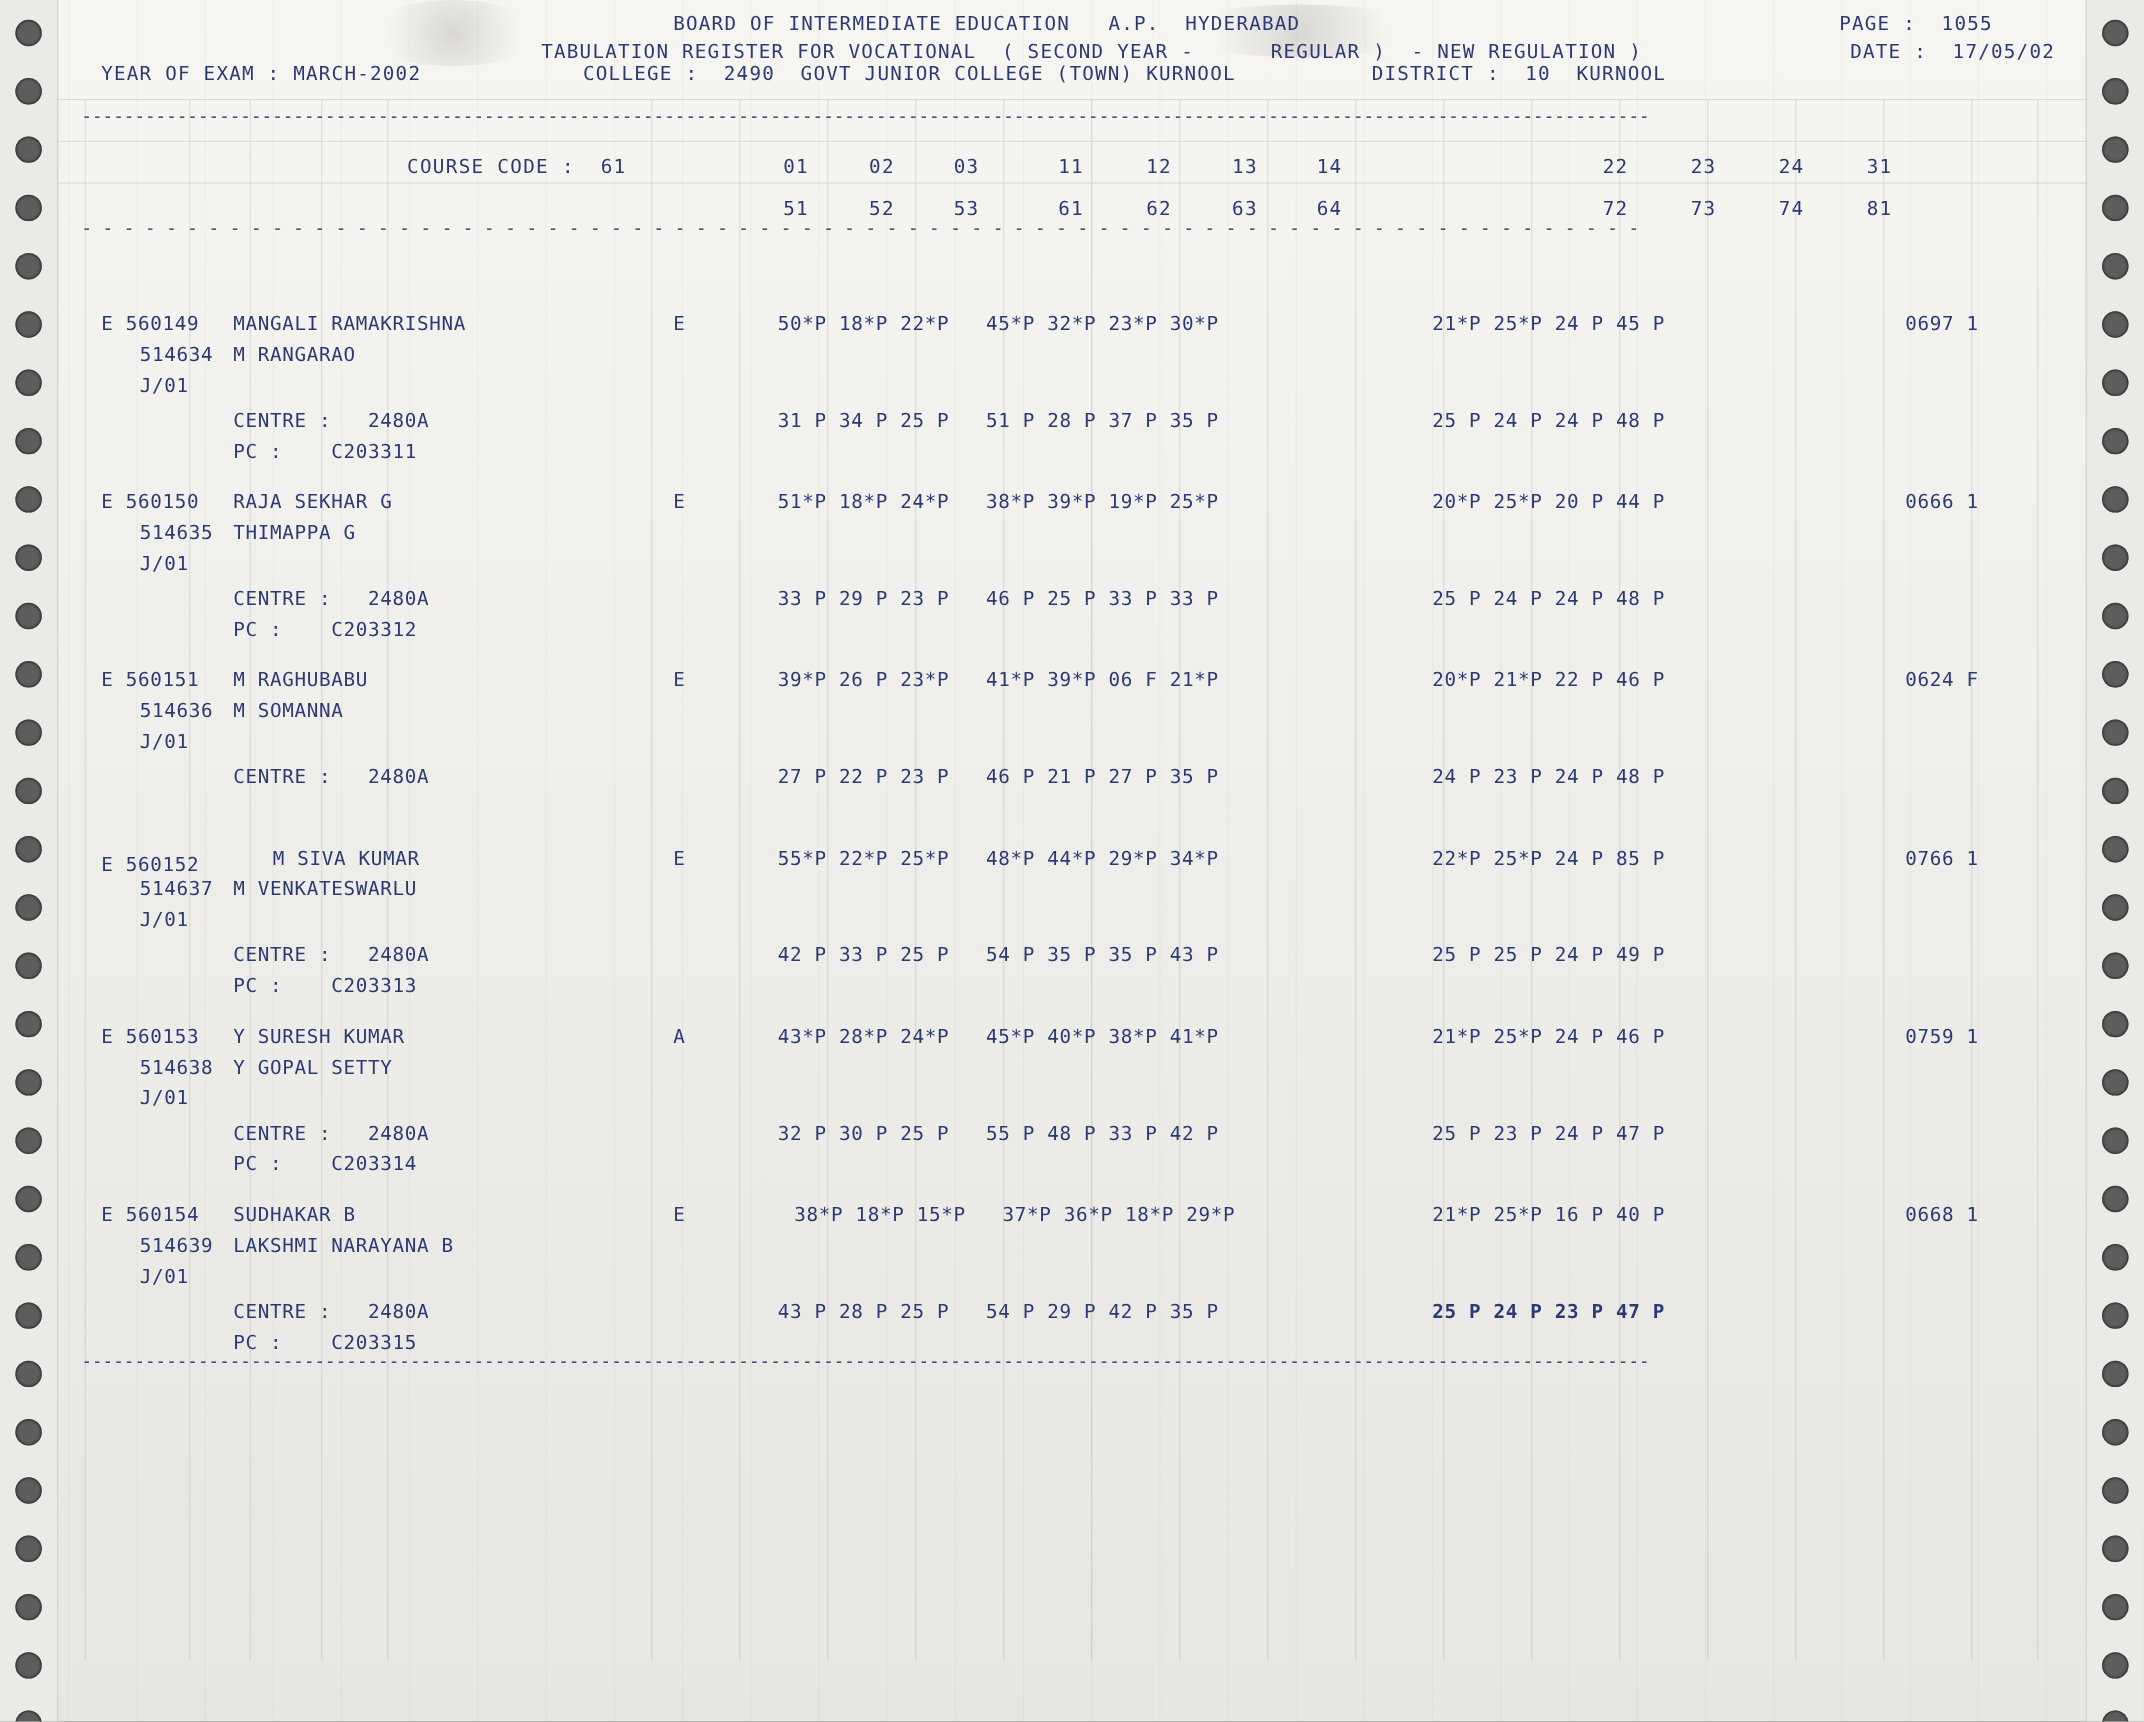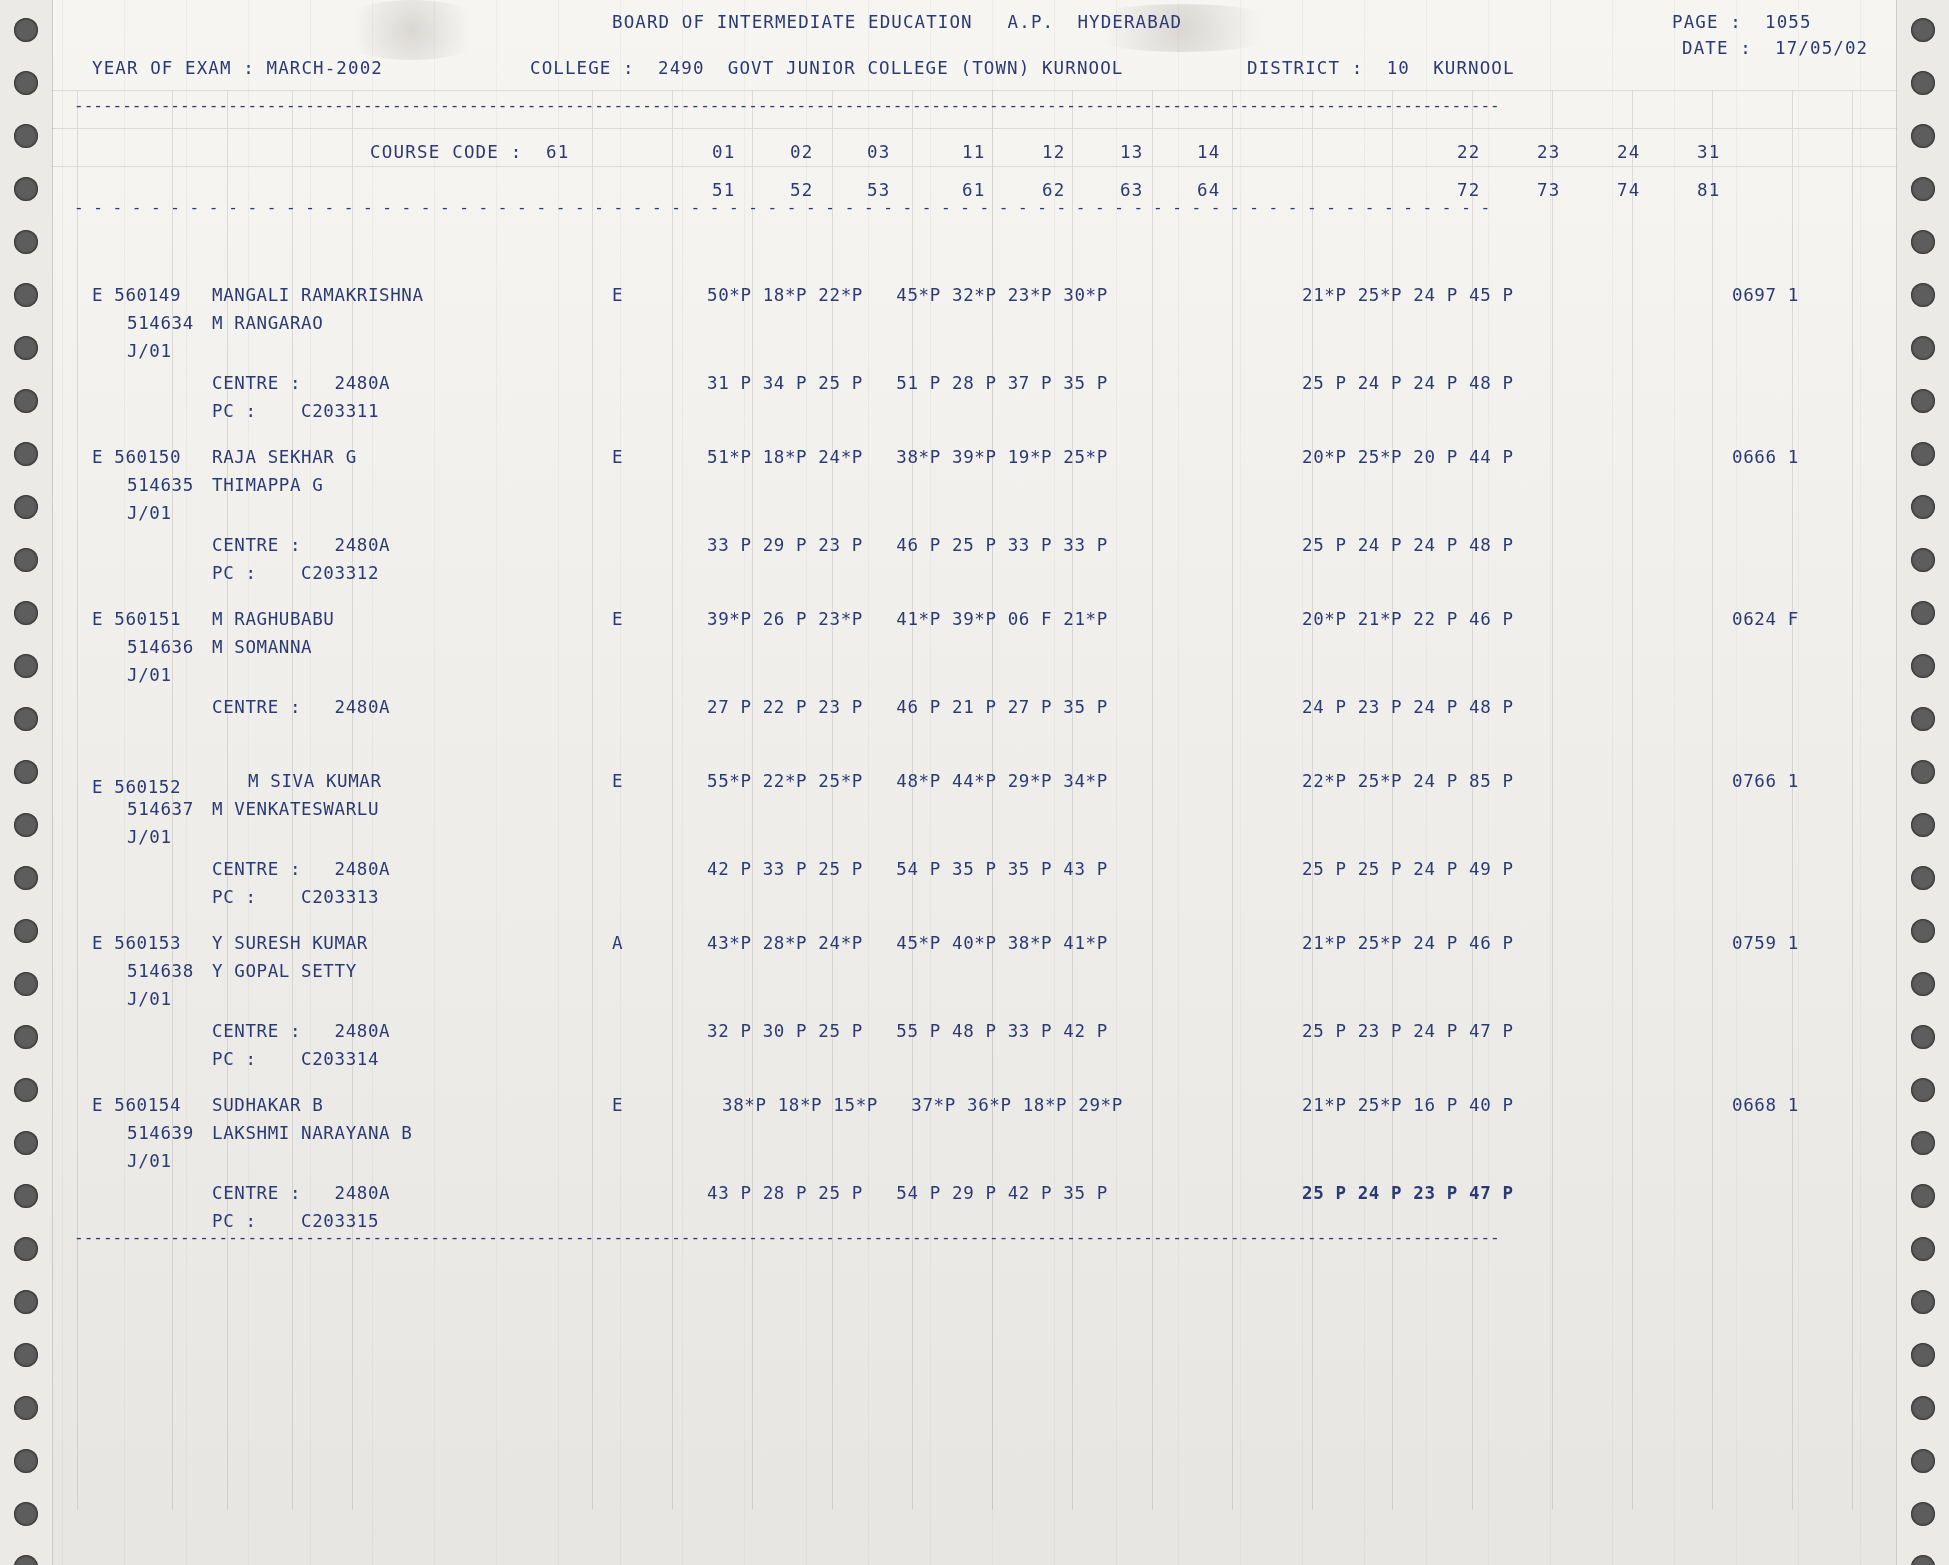--- a/index.html
+++ b/index.html
@@ -213,20 +213,21 @@
         <div class="h" style="top: 0px;"></div>
         <div class="h" style="top: 38px;"></div>
         <div class="h" style="top: 76px;"></div>
       </div>
 
     <div class="smudge" style="left:280px; top:0px; width:160px; height:60px;"></div>
     <div class="smudge" style="left:1020px; top:4px; width:220px; height:48px;"></div>
 
     <div class="hdr" style="left:560px; top:12px;">BOARD OF INTERMEDIATE EDUCATION   A.P.  HYDERABAD</div>
     <div class="hdr" style="left:1620px; top:12px;">PAGE :  1055</div>
+    <div class="hdr" style="left:440px; top:38px;">TABULATION REGISTER FOR VOCATIONAL  ( SECOND YEAR -      REGULAR )  - NEW REGULATION )</div>
     <div class="hdr" style="left:1630px; top:38px;">DATE :  17/05/02</div>
     <div class="hdr" style="left:40px; top:58px;">YEAR OF EXAM : MARCH-2002</div>
     <div class="hdr" style="left:478px; top:58px;">COLLEGE :  2490  GOVT JUNIOR COLLEGE (TOWN) KURNOOL</div>
     <div class="hdr" style="left:1195px; top:58px;">DISTRICT :  10  KURNOOL</div>
 
     <div class="rule" style="top:96px;">----------------------------------------------------------------------------------------------------------------------------------------------------</div>
 
     <div class="codes" style="left:318px; top:142px;">COURSE CODE :  61</div>
     <div class="codes" style="left:660px; top:142px;" id="coderow1"><span style="position: absolute; left: 0px;">01</span><span style="position: absolute; left: 78px;">02</span><span style="position: absolute; left: 155px;">03</span><span style="position: absolute; left: 250px;">11</span><span style="position: absolute; left: 330px;">12</span><span style="position: absolute; left: 408px;">13</span><span style="position: absolute; left: 485px;">14</span><span style="position: absolute; left: 745px;">22</span><span style="position: absolute; left: 825px;">23</span><span style="position: absolute; left: 905px;">24</span><span style="position: absolute; left: 985px;">31</span></div>
     <div class="codes" style="left:660px; top:180px;" id="coderow2"><span style="position: absolute; left: 0px;">51</span><span style="position: absolute; left: 78px;">52</span><span style="position: absolute; left: 155px;">53</span><span style="position: absolute; left: 250px;">61</span><span style="position: absolute; left: 330px;">62</span><span style="position: absolute; left: 408px;">63</span><span style="position: absolute; left: 485px;">64</span><span style="position: absolute; left: 745px;">72</span><span style="position: absolute; left: 825px;">73</span><span style="position: absolute; left: 905px;">74</span><span style="position: absolute; left: 985px;">81</span></div>

